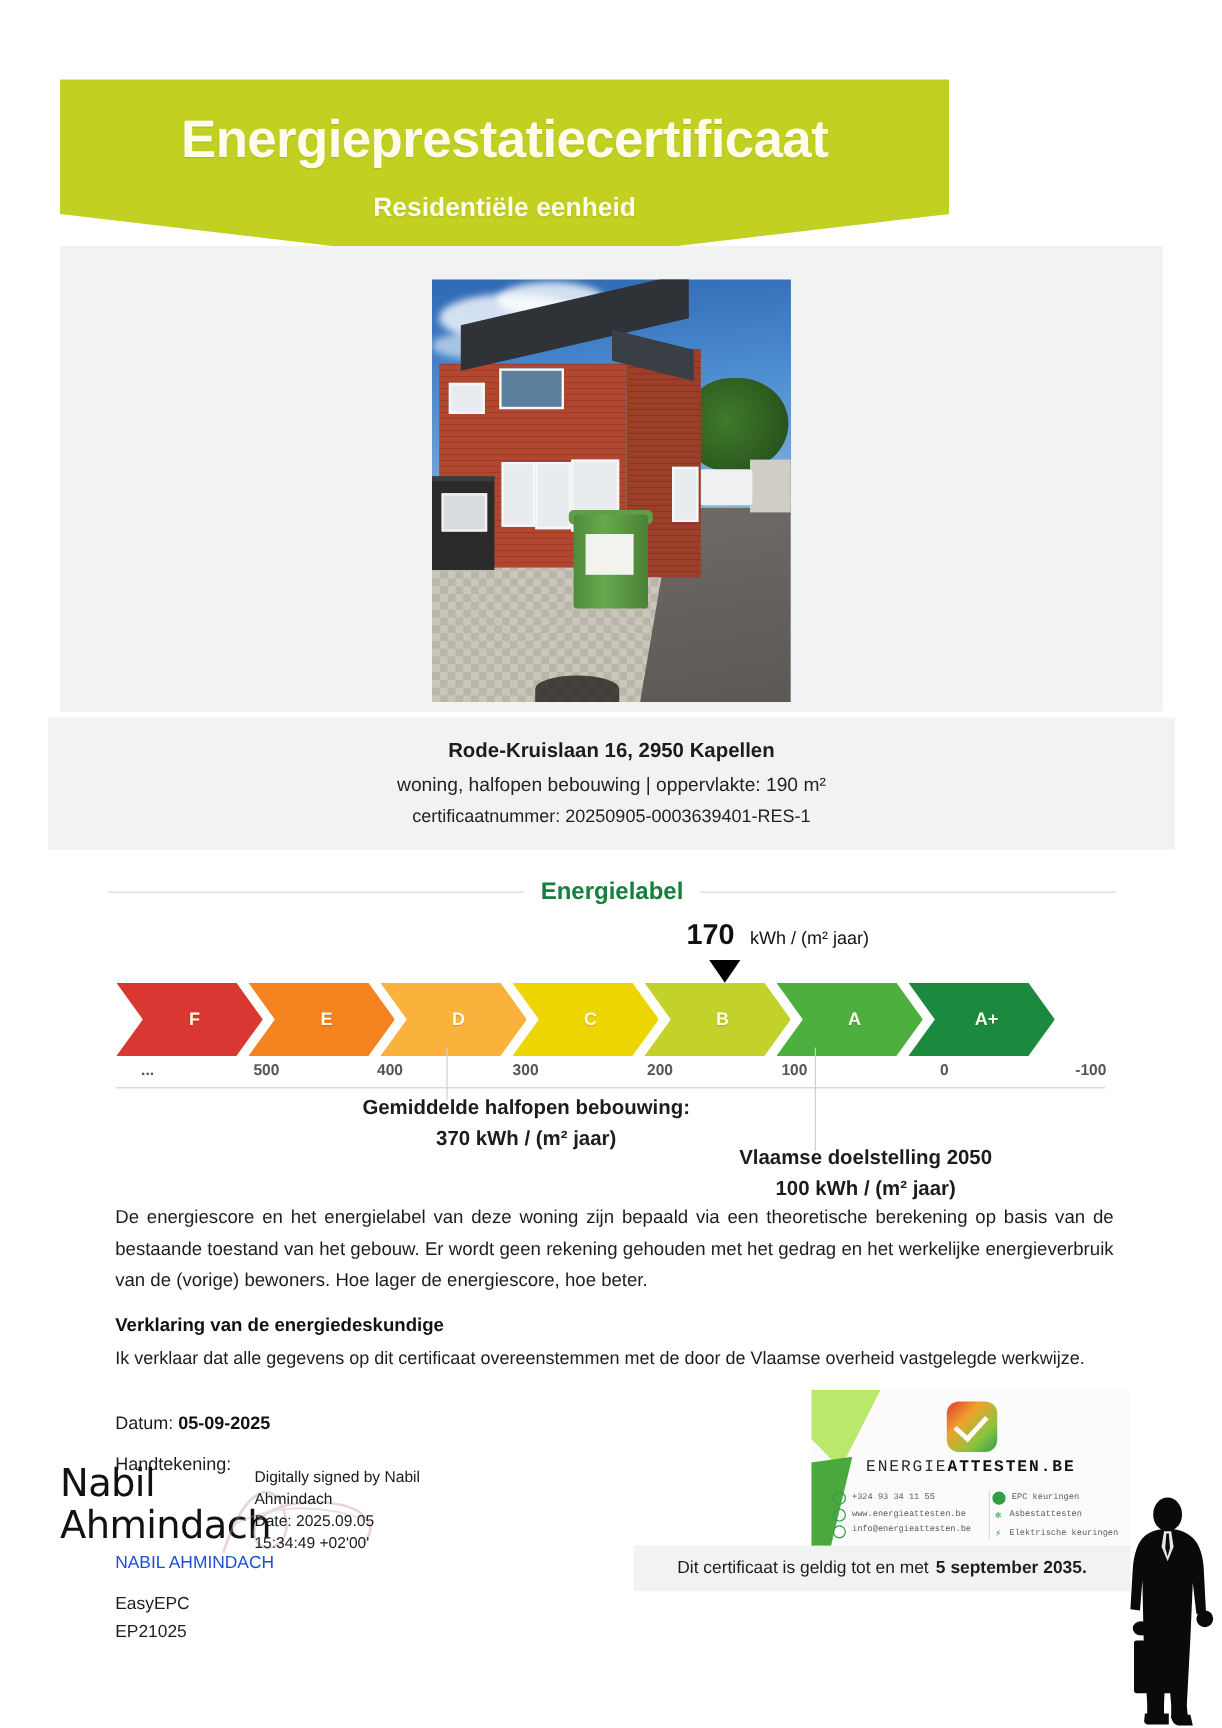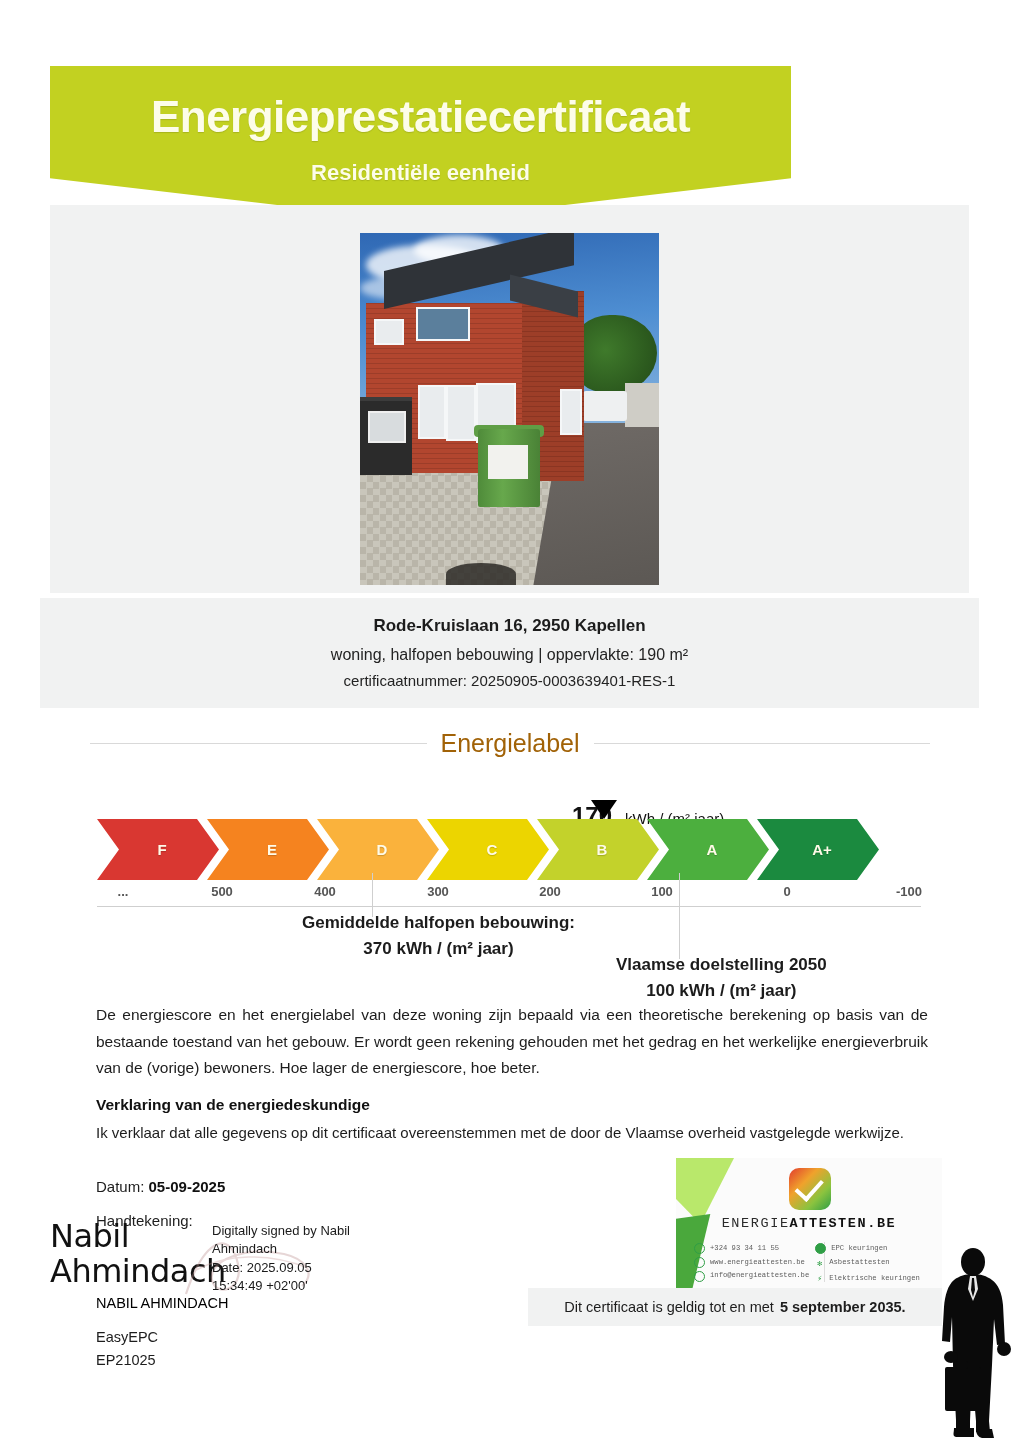--- a/index.html
+++ b/index.html
@@ -218,35 +218,35 @@
     left: 90px;
     top: 728px;
     width: 840px;
     height: 30px;
     display: flex;
     align-items: center;
     gap: 14px;
   }
   .label-rule { flex: 1 1 auto; height: 1px; background: #d9d9d9; }
   .label-title {
-    font-size: 25px;
-    font-weight: normal;
-    color: #a16207;
+    font-size: 20px;
+    font-weight: bold;
+    color: #15803d;
     white-space: nowrap;
   }
 
   .score-row {
     position: absolute;
     left: 0; top: 766px; width: 1018px;
     display: flex; align-items: baseline;
     justify-content: flex-start;
     padding-left: 572px;
     box-sizing: border-box;
   }
-  .score-value { font-size: 24px; font-weight: bold; color: #111; margin-top: 36px; }
+  .score-value { font-size: 24px; font-weight: bold; color: #111; }
   .score-unit  { font-size: 15px; color: #111; margin-left: 13px; }
 
   .marker {
     position: absolute;
     left: 591px; top: 800px;
     width: 0; height: 0;
     border-left: 13px solid transparent;
     border-right: 13px solid transparent;
     border-top: 19px solid #000;
     z-index: 5;
@@ -375,21 +375,21 @@
   .sig-meta {
     position: absolute;
     left: 212px; top: 1222px;
     font-size: 13px;
     line-height: 1.42;
     color: #1a1a1a;
   }
   .sig-name {
     position: absolute;
     left: 96px; top: 1295px;
-    font-size: 14.5px; color: #000000;
+    font-size: 14.5px; color: #1d4ed8;
   }
   .sig-org {
     position: absolute;
     left: 96px; top: 1326px;
     font-size: 14.5px; line-height: 1.62; color: #1d1d1d;
   }
 
   
   .logo-card {
     position: absolute;
@@ -438,21 +438,21 @@
   .logo-word b { color: #111; }
   .logo-word .lw1 { font-weight: normal; }
   .logo-sep {
     position: absolute;
     left: 148px; top: 84px; width: 1px; height: 40px;
     background: #dcdcdc;
   }
   .logo-cols {
     position: absolute;
     left: 18px; top: 84px; right: 12px;
-    display: flex; gap: 6px;
+    display: flex; gap: 18px;
   }
   .logo-col { flex: 1 1 0; }
   .lrow {
     display: flex; align-items: center; gap: 5px;
     font-size: 7.2px; color: #5d5d5d;
     line-height: 1.9; white-space: nowrap;
   }
   .dot-ic {
     width: 9px; height: 9px; border-radius: 50%;
     border: 1.2px solid #2f9e45;

